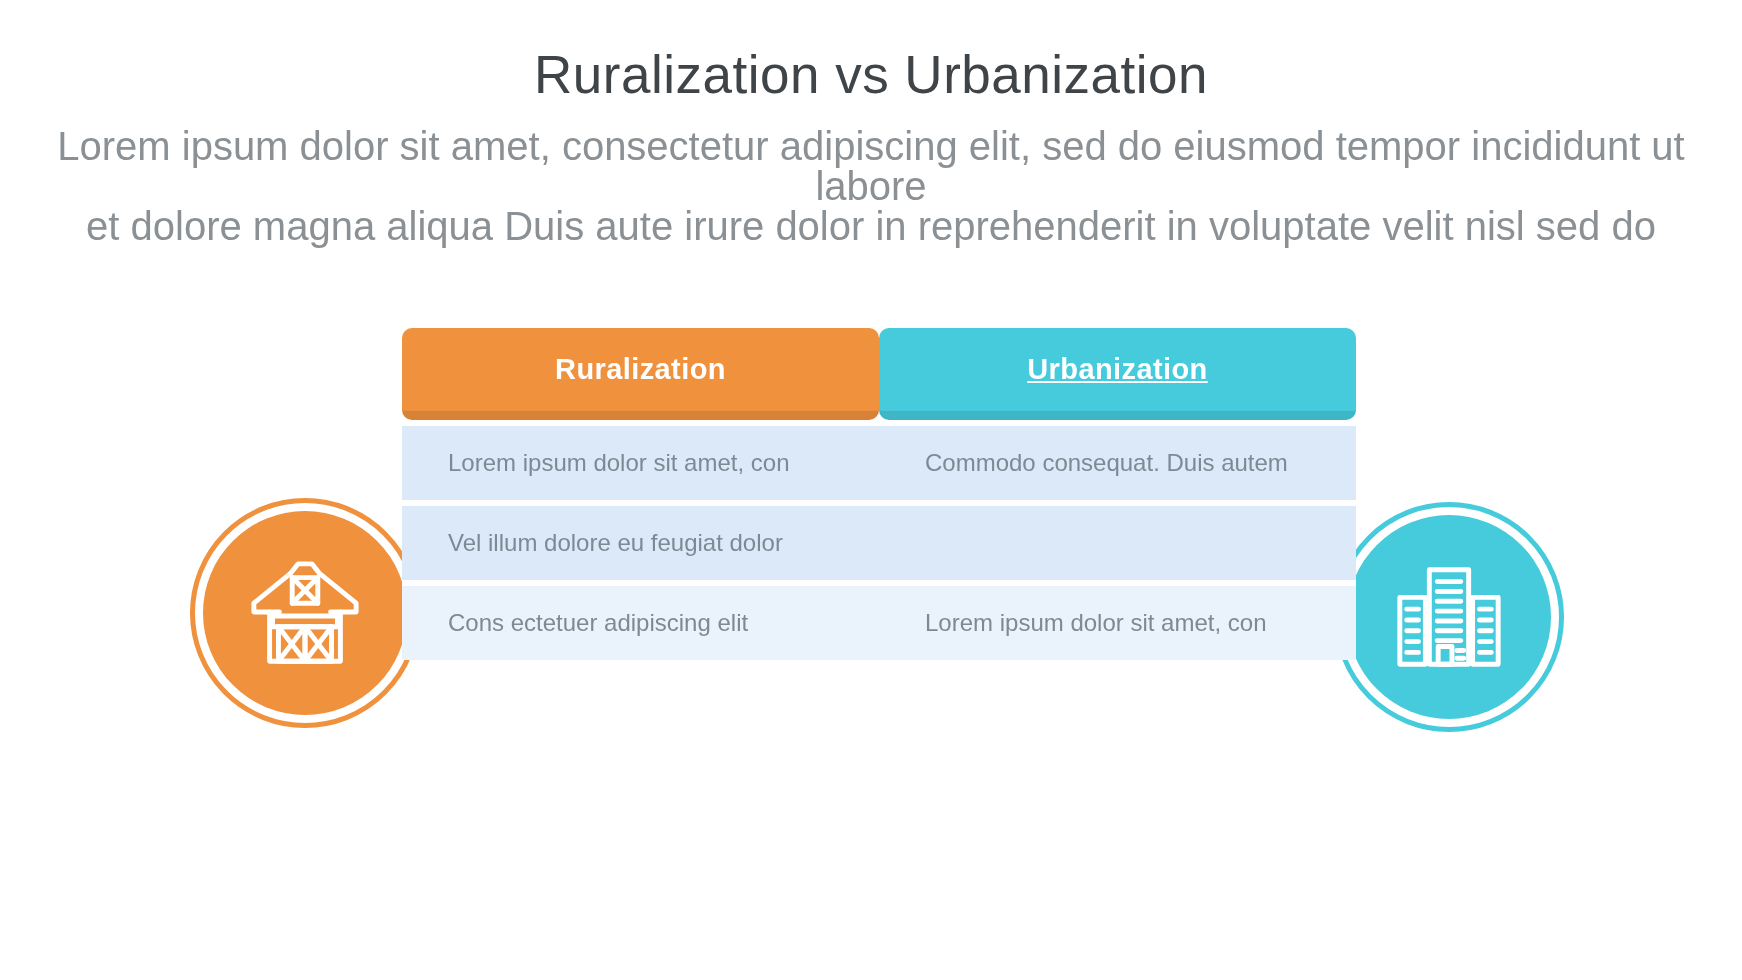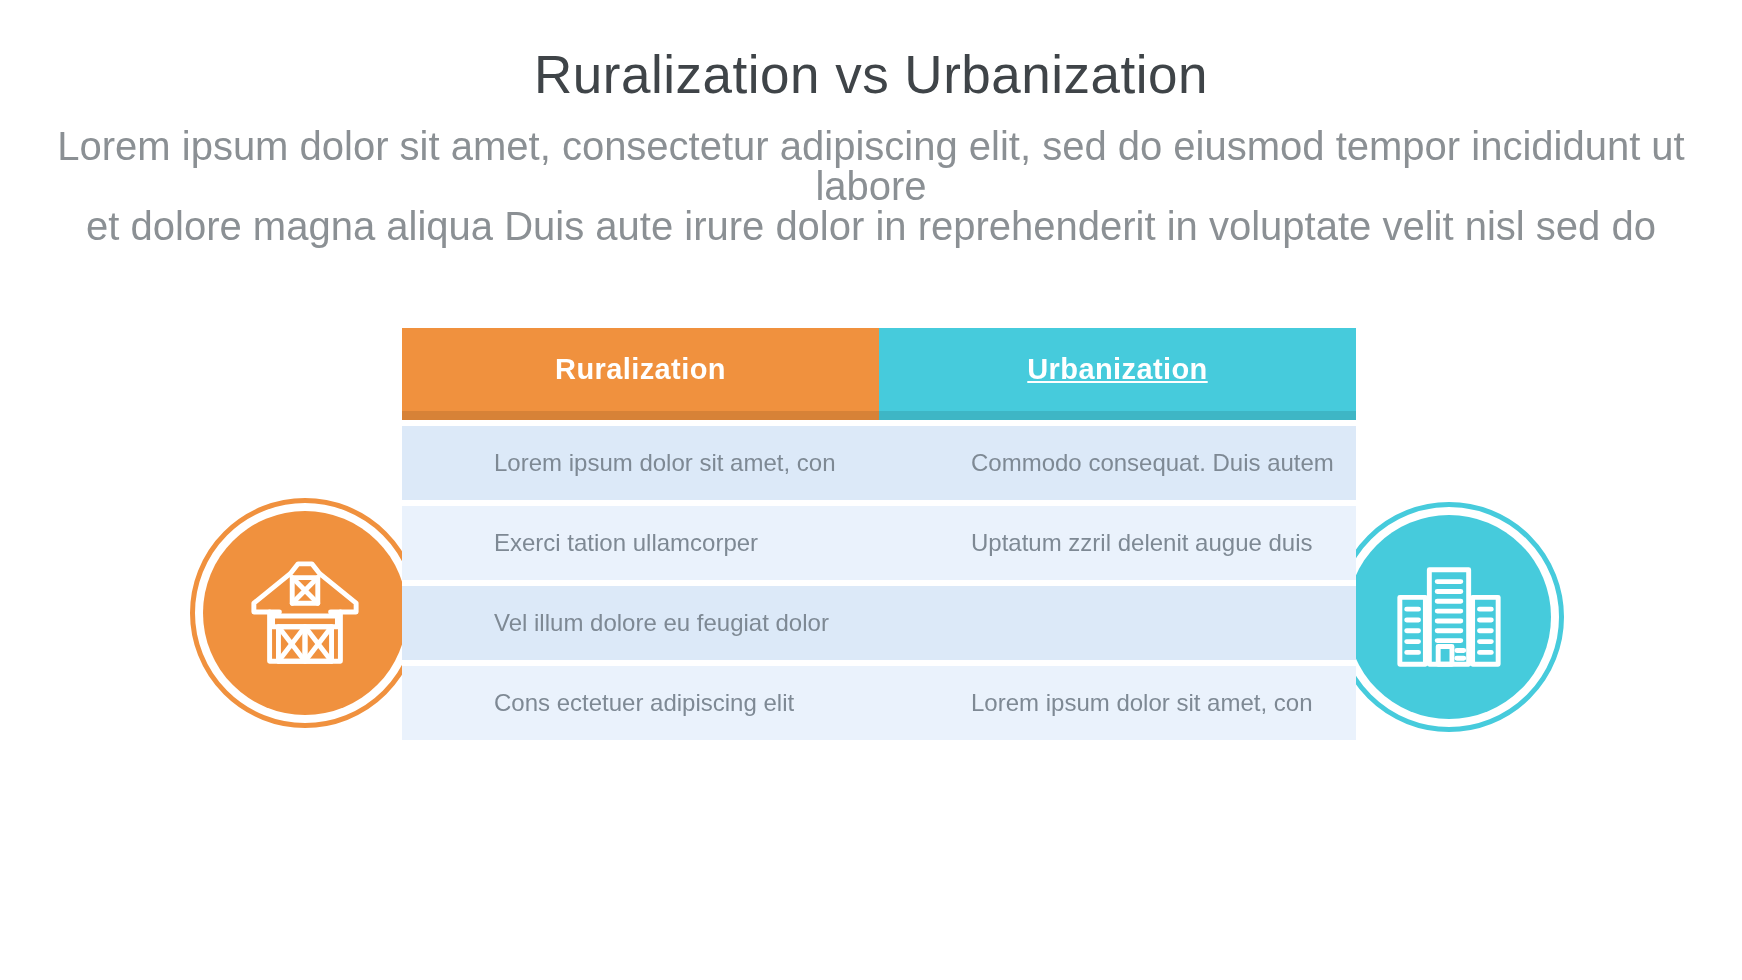--- a/index.html
+++ b/index.html
@@ -67,37 +67,38 @@
     width: 50%;
     height: 92px;
     display: flex;
     align-items: center;
     justify-content: center;
     font-size: 29px;
     font-weight: 700;
     letter-spacing: 0.4px;
     color: #ffffff;
     border-bottom: 9px solid rgba(0,0,0,0.10);
+    border-radius: 10px;
   }
   .th-rural { background: #f0913e; }
   .th-urban { background: #46cbdc; text-decoration: underline; }
 
   .trow {
     display: flex;
     height: 74px;
     margin-top: 6px;
   }
   .trow:first-of-type { margin-top: 9px; }
   .trow.odd  { background: #dce9f8; }
   .trow.even { background: #eaf2fc; }
   .td {
     width: 50%;
     display: flex;
     align-items: center;
-    padding-left: 92px;
+    padding-left: 46px;
     font-size: 24px;
     color: #7e8994;
   }
 </style>
 </head>
 <body>
 
 <div class="canvas">
 
   <h1 class="title">Ruralization vs Urbanization</h1>
@@ -144,24 +145,20 @@
       </div>
       <div class="th th-urban">
         <span>Urbanization</span>
       </div>
     </div>
 
     <div class="trow odd">
       <div class="td">Lorem ipsum dolor sit amet, con</div>
       <div class="td">Commodo consequat. Duis autem</div>
     </div>
-    <div class="trow even">
-      <div class="td">Exerci tation ullamcorper</div>
-      <div class="td">Uptatum zzril delenit augue duis</div>
-    </div>
     <div class="trow odd">
       <div class="td">Vel illum dolore eu feugiat dolor</div>
     </div>
     <div class="trow even">
       <div class="td">Cons ectetuer adipiscing elit</div>
       <div class="td">Lorem ipsum dolor sit amet, con</div>
     </div>
   </div>
 
 </div>

